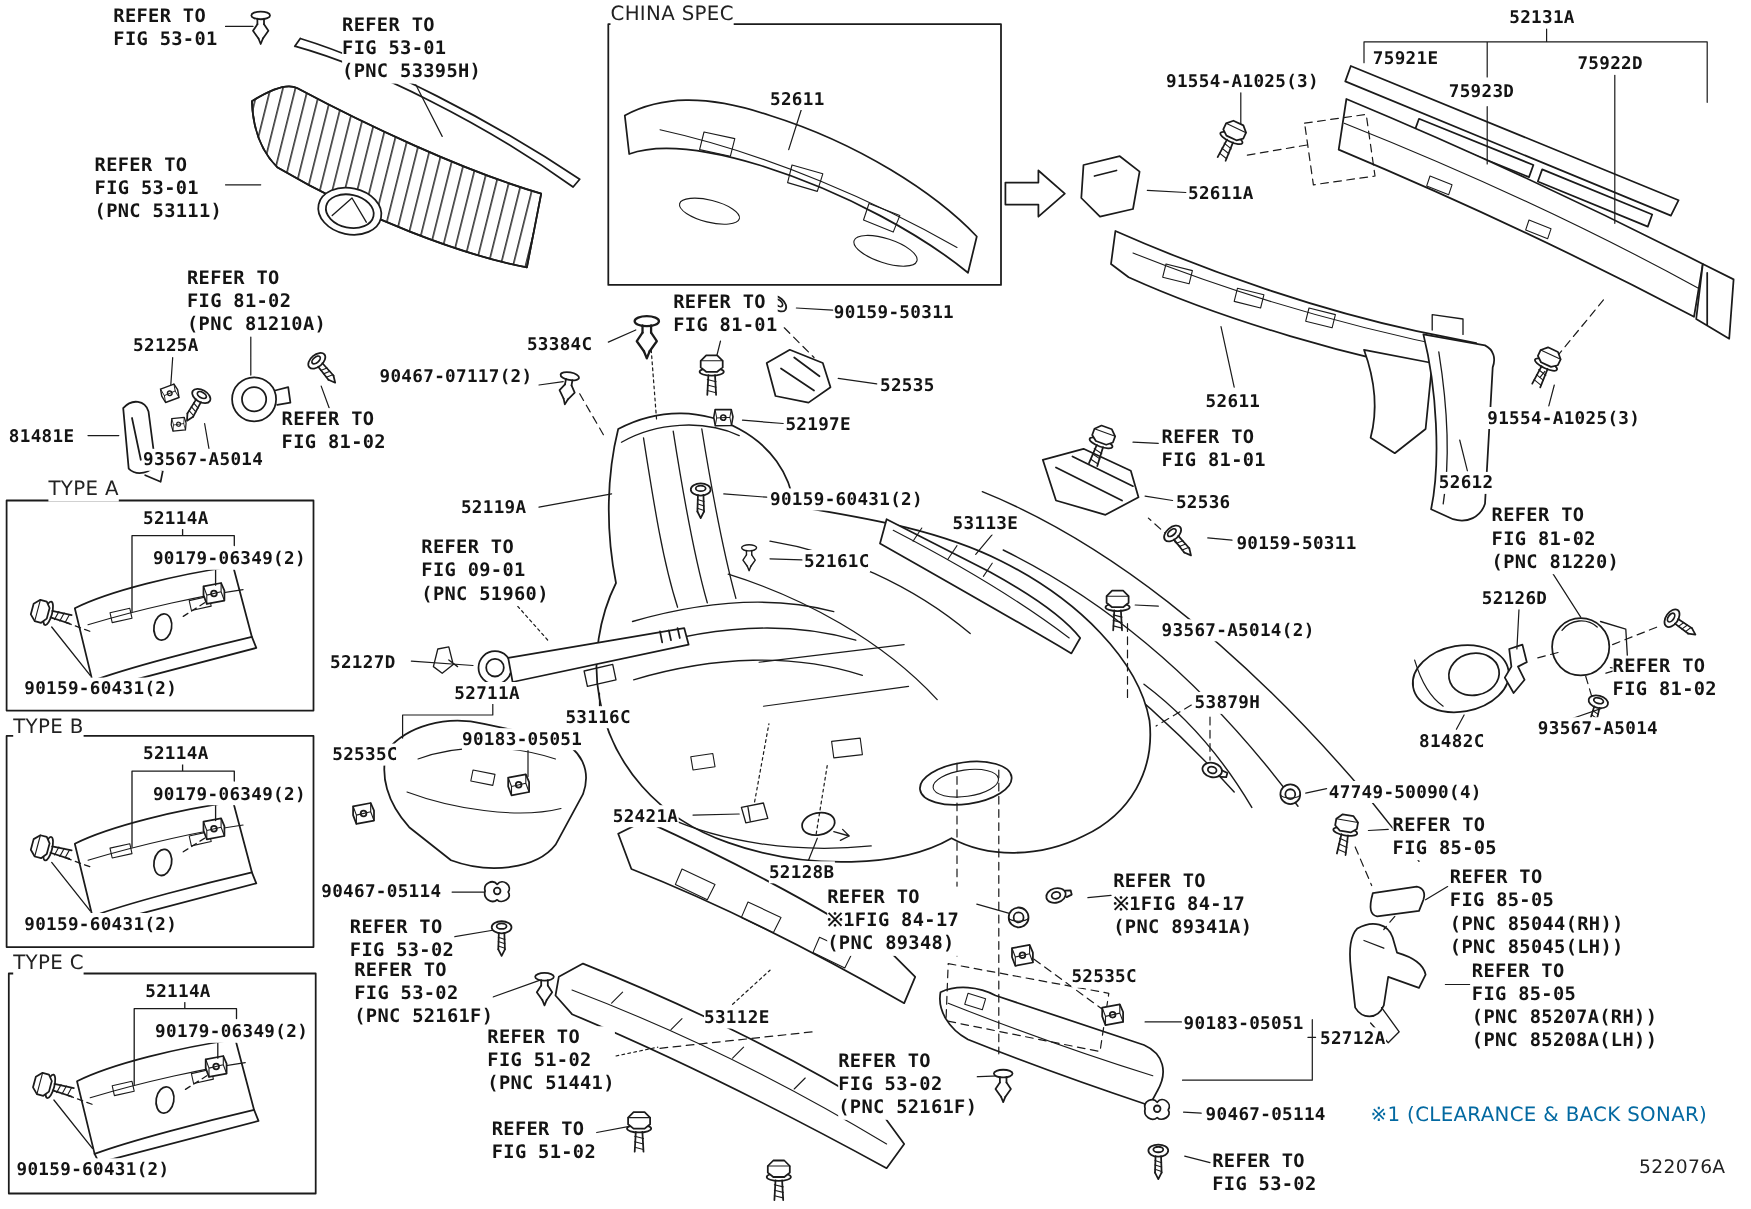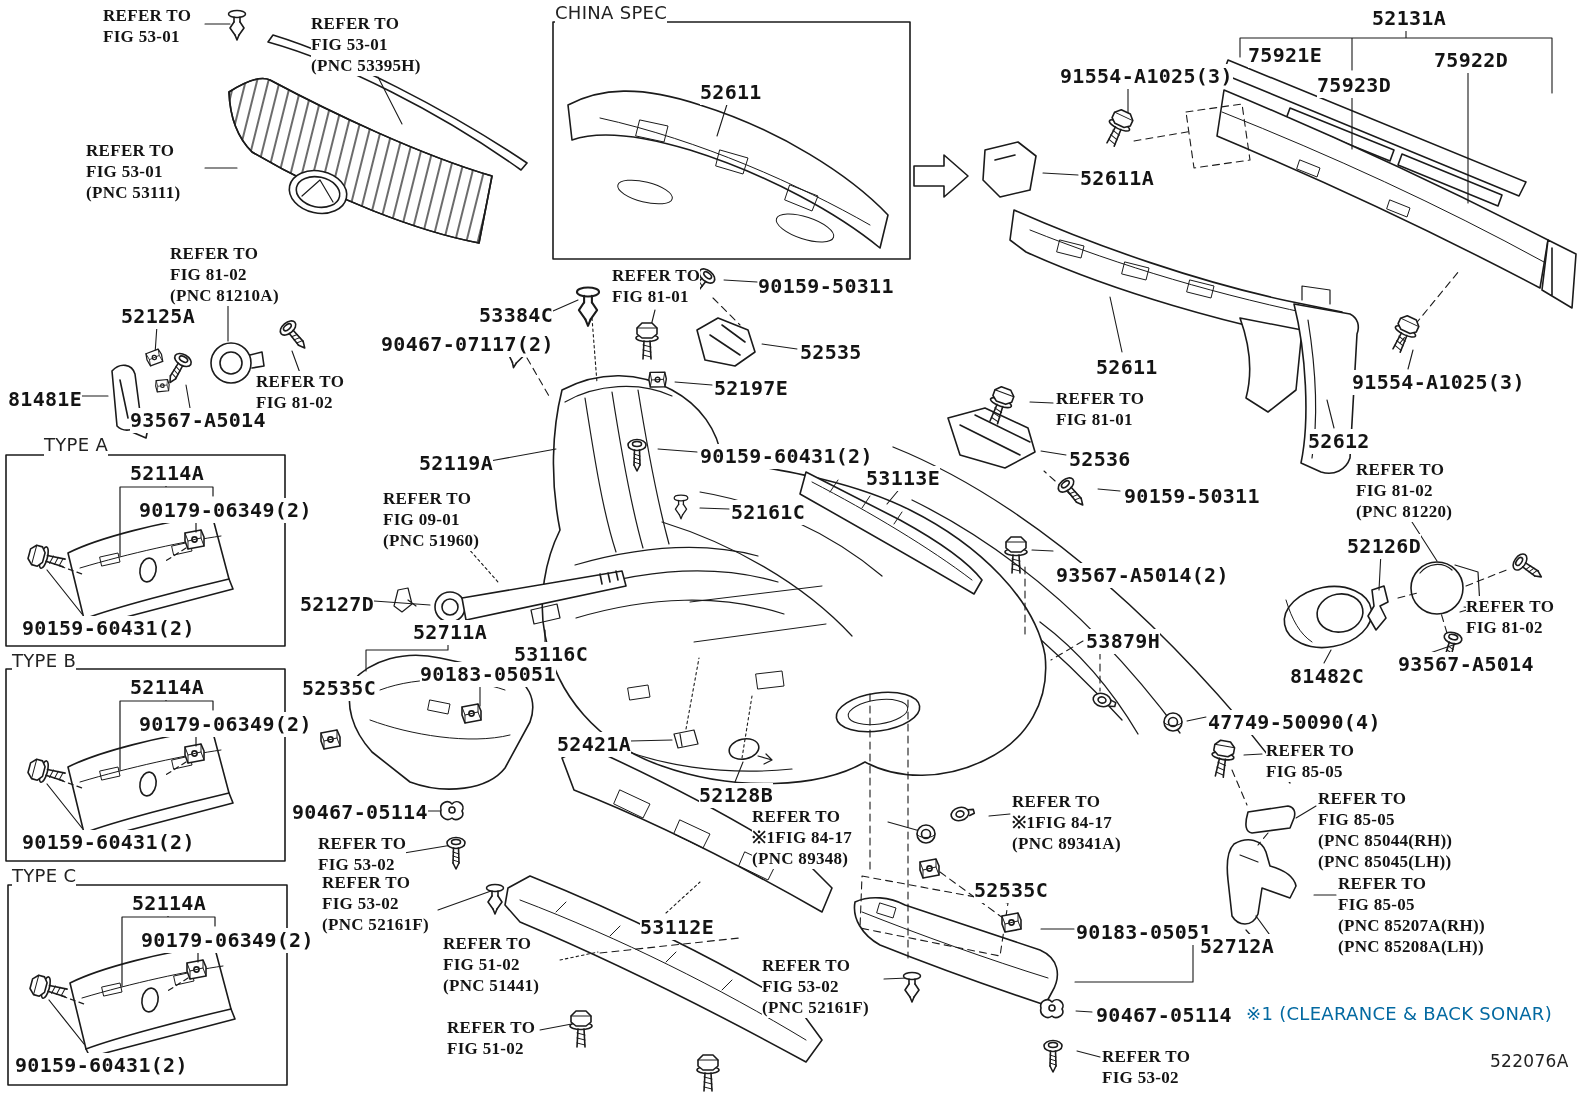--- a/index.html
+++ b/index.html
@@ -3,22 +3,22 @@
 <meta charset="utf-8">
 <style>
   html,body{margin:0;padding:0;background:#fff;}
   #stage{position:relative;width:1592px;height:1099px;background:#fff;overflow:hidden;
          font-family:"DejaVu Sans Mono","Liberation Mono",monospace;}
   #art{position:absolute;left:0;top:0;}
   .ink{stroke:#1b1b1b;fill:none;stroke-width:1.6;stroke-linecap:round;stroke-linejoin:round;}
   .thin{stroke-width:1.1;}
   .lbl{position:absolute;color:#141414;font-weight:bold;white-space:pre-line;background:#fff;
        line-height:1.24;letter-spacing:0.3px;z-index:5;}
-  .part{font-size:20px;}
-  .ref{font-size:17px;font-family:Liberation Serif, serif;}
+  .part{font-size:16px;}
+  .ref{font-size:17px;}
   .header{font-family:"DejaVu Sans","Liberation Sans",sans-serif;font-weight:400;font-size:18px;color:#222;}
   .note{font-family:"DejaVu Sans","Liberation Sans",sans-serif;font-weight:400;font-size:18px;color:#0369a1;}
   .code{font-family:"DejaVu Sans","Liberation Sans",sans-serif;font-weight:400;font-size:17px;color:#222;}
 </style>
 </head>
 <body>
 
 <div id="stage">
 <svg id="art" width="1592" height="1099" viewBox="0 0 1592 1099">
   <defs>
@@ -319,21 +319,21 @@
       <div class="lbl part" style="left: 700px; top: 80px;">52611</div>
       <div class="lbl part" style="left: 1372px; top: 6px;">52131A</div>
       <div class="lbl part" style="left: 1248px; top: 43px;">75921E</div>
       <div class="lbl part" style="left: 1434px; top: 48px;">75922D</div>
       <div class="lbl part" style="left: 1317px; top: 73px;">75923D</div>
       <div class="lbl part" style="left: 1060px; top: 64px;">91554-A1025(3)</div>
       <div class="lbl part" style="left: 1080px; top: 166px;">52611A</div>
       <div class="lbl part" style="left: 121px; top: 304px;">52125A</div>
       <div class="lbl part" style="left: 8px; top: 387px;">81481E</div>
       <div class="lbl part" style="left: 130px; top: 408px;">93567-A5014</div>
-      <div class="lbl part" style="left: 345px; top: 332px; margin-left: 36px;">90467-07117(2)</div>
+      <div class="lbl part" style="left: 345px; top: 332px;">90467-07117(2)</div>
       <div class="lbl part" style="left: 479px; top: 303px;">53384C</div>
       <div class="lbl part" style="left: 758px; top: 274px;">90159-50311</div>
       <div class="lbl part" style="left: 800px; top: 340px;">52535</div>
       <div class="lbl part" style="left: 714px; top: 376px;">52197E</div>
       <div class="lbl part" style="left: 700px; top: 444px;">90159-60431(2)</div>
       <div class="lbl part" style="left: 419px; top: 451px;">52119A</div>
       <div class="lbl part" style="left: 1096px; top: 355px;">52611</div>
       <div class="lbl part" style="left: 1069px; top: 447px;">52536</div>
       <div class="lbl part" style="left: 1124px; top: 484px;">90159-50311</div>
       <div class="lbl part" style="left: 1352px; top: 370px;">91554-A1025(3)</div>

